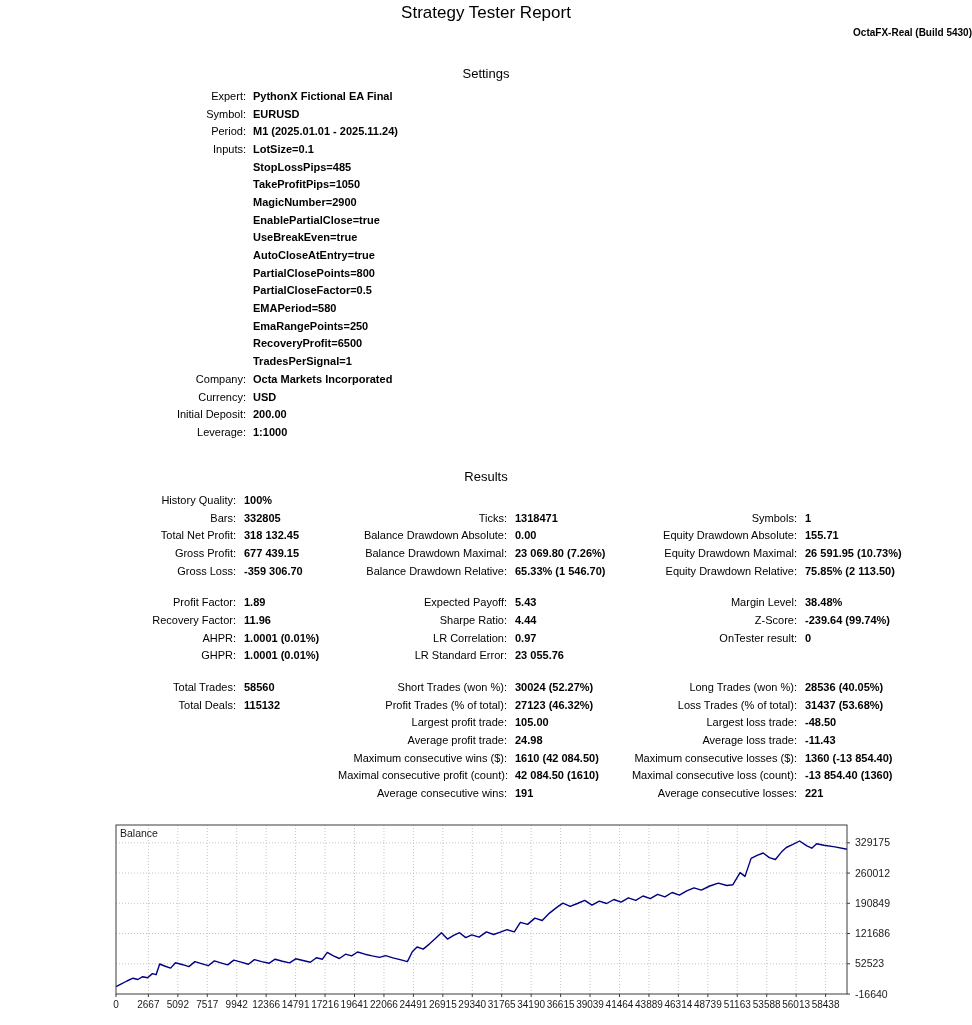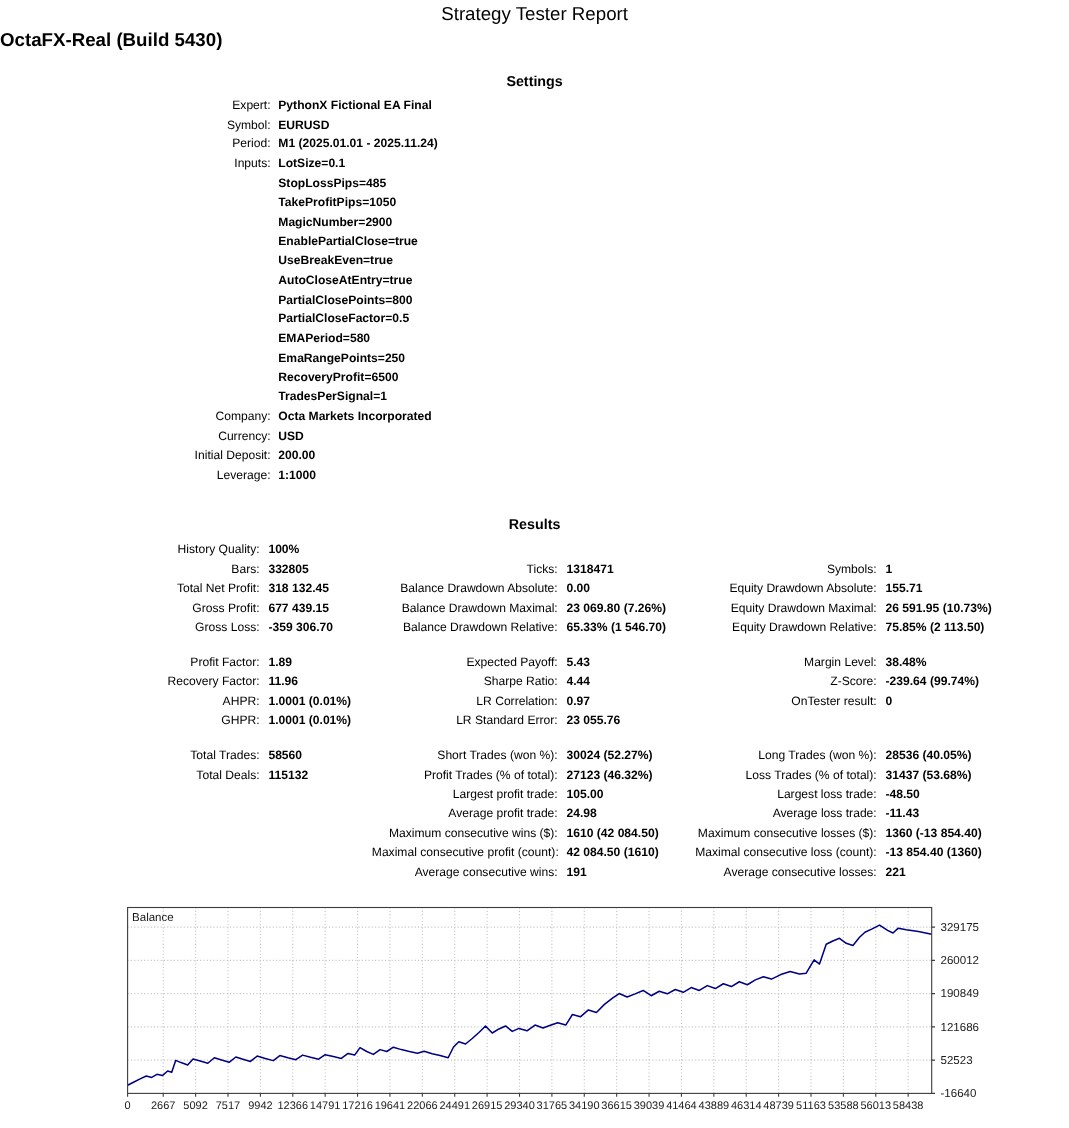--- a/index.html
+++ b/index.html
@@ -1,20 +1,20 @@
 <!DOCTYPE html>
 <html><head>
 <meta charset="utf-8">
 <style>
   html,body{margin:0;padding:0;background:#fff;}
   body{width:972px;height:1025px;position:relative;font-family:"Liberation Sans","DejaVu Sans",sans-serif;color:#000;}
   .page{position:absolute;inset:0;background:#ffffff;overflow:hidden;}
   .title{position:absolute;top:3px;left:0;width:100%;text-align:center;font-size:17px;font-weight:normal;margin:0;}
-  .subtitle{position:absolute;top:27px;left:0;width:100%;text-align:left;font-size:17px;font-weight:bold;margin:0;}
-  .sect{position:absolute;left:0;width:100%;text-align:center;font-size:13px;font-weight:bold;margin:0;}
+  .subtitle{position:absolute;top:27px;left:0;width:100%;text-align:right;font-size:10px;font-weight:bold;margin:0;}
+  .sect{position:absolute;left:0;width:100%;text-align:center;font-size:13px;font-weight:normal;margin:0;}
   #settings-heading{top:66px;}
   #results-heading{top:469px;}
   table{border-collapse:collapse;table-layout:fixed;}
   #settings-table{position:absolute;top:87px;left:0;width:972px;}
   #results-table{position:absolute;top:491px;left:0;width:972px;}
   td{font-size:11px;padding:0;height:17.7px;vertical-align:middle;white-space:nowrap;overflow:hidden;}
   .kv .lbl{width:246px;text-align:right;padding-right:7px;color:#000;}
   .kv .val{font-weight:bold;text-align:left;}
   .res td.lbl{text-align:right;padding-right:8px;margin-top:35px;}
   .res td.val{text-align:left;font-weight:bold;}

